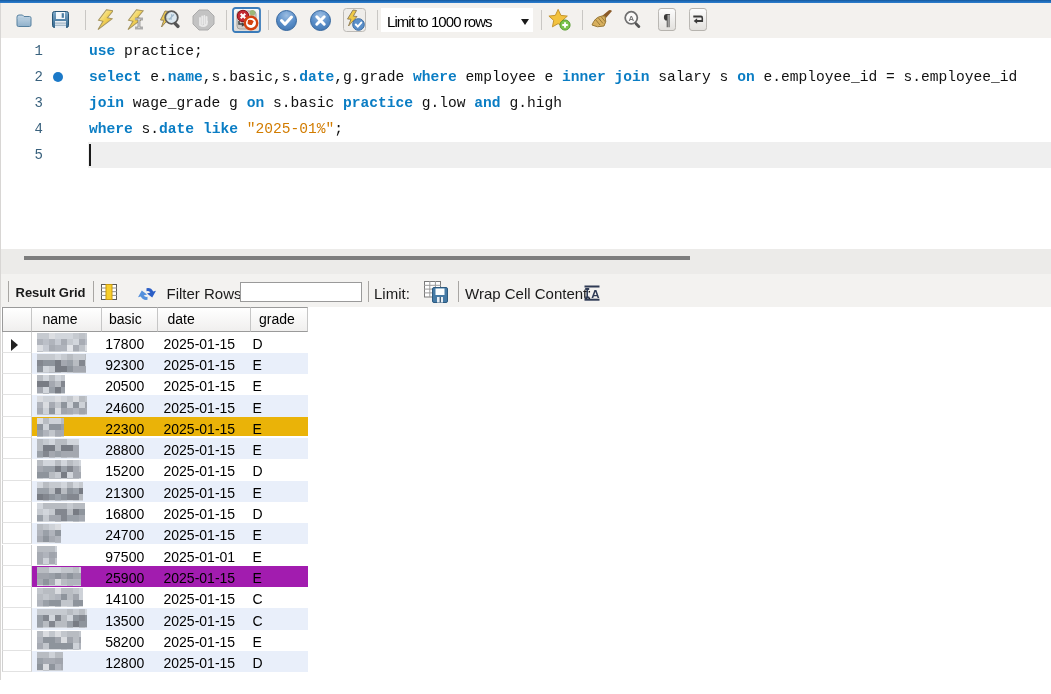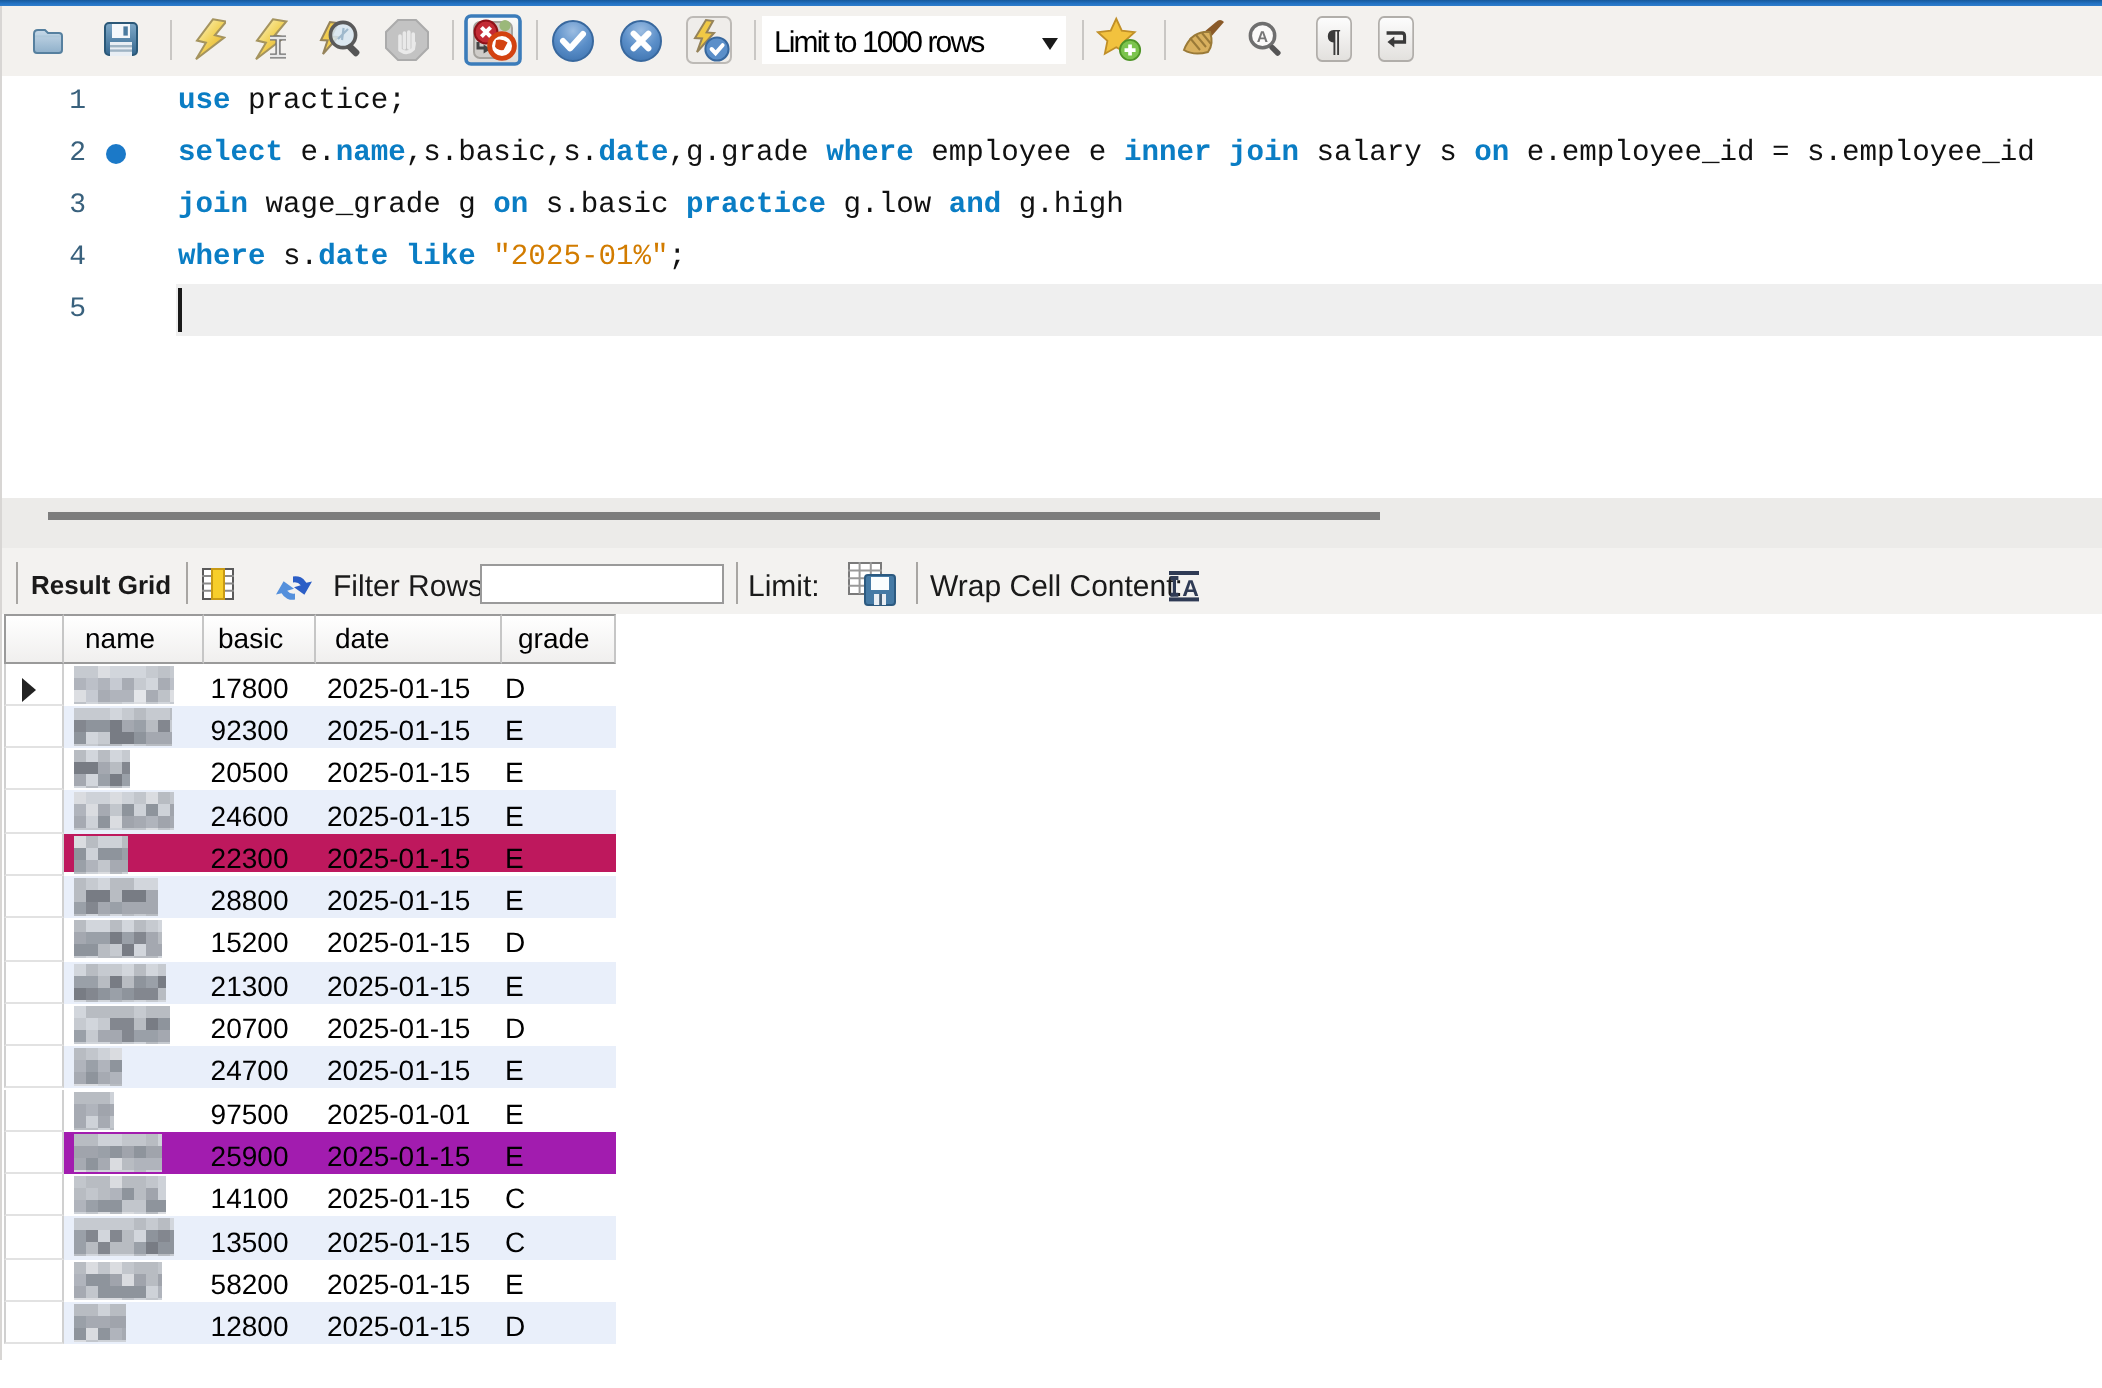--- a/index.html
+++ b/index.html
@@ -391,21 +391,21 @@
       <rect x="30" y="18" width="6" height="6" fill="#c2c6cc"></rect>
       <rect x="36" y="18" width="6" height="6" fill="#dadce0"></rect>
       <rect x="42" y="18" width="6" height="6" fill="#c2c6cc"></rect>
       <rect x="48" y="18" width="6" height="6" fill="#ced2d8"></rect>
     </svg>
 <span class="gc" style="left:73.8px">24600</span>
 <span class="gc" style="left:132.0px">2025-01-15</span>
 <span class="gc" style="left:221.0px">E</span>
 </div>
 <div class="gsel" style="top:416.70000000000005px;height:21.3px"></div>
-<div class="grow" style="top:416.70000000000005px;height:19px;background:#be185d">
+<div class="grow" style="top:416.70000000000005px;height:19px;background:#eab308">
 <svg width="27" height="19" viewBox="0 0 27 19" style="position:absolute;left:5px;top:1px" preserveAspectRatio="none">
       <rect x="0" y="0" width="6" height="6" fill="#dadce0"></rect>
       <rect x="6" y="0" width="6" height="6" fill="#b8bcc2"></rect>
       <rect x="12" y="0" width="6" height="6" fill="#ced2d8"></rect>
       <rect x="18" y="0" width="6" height="6" fill="#ced2d8"></rect>
       <rect x="24" y="0" width="6" height="6" fill="#b8bcc2"></rect>
       <rect x="0" y="6" width="6" height="6" fill="#8e949c"></rect>
       <rect x="6" y="6" width="6" height="6" fill="#ced2d8"></rect>
       <rect x="12" y="6" width="6" height="6" fill="#8e949c"></rect>
       <rect x="18" y="6" width="6" height="6" fill="#8e949c"></rect>
@@ -578,21 +578,21 @@
       <rect x="0" y="18" width="6" height="6" fill="#c6cad0"></rect>
       <rect x="6" y="18" width="6" height="6" fill="#d2d6dc"></rect>
       <rect x="12" y="18" width="6" height="6" fill="#d2d6dc"></rect>
       <rect x="18" y="18" width="6" height="6" fill="#b8bcc2"></rect>
       <rect x="24" y="18" width="6" height="6" fill="#c6cad0"></rect>
       <rect x="30" y="18" width="6" height="6" fill="#d2d6dc"></rect>
       <rect x="36" y="18" width="6" height="6" fill="#b8bcc2"></rect>
       <rect x="42" y="18" width="6" height="6" fill="#c6cad0"></rect>
       <rect x="48" y="18" width="6" height="6" fill="#b8bcc2"></rect>
     </svg>
-<span class="gc" style="left:73.8px">20700</span>
+<span class="gc" style="left:73.8px">16800</span>
 <span class="gc" style="left:132.0px">2025-01-15</span>
 <span class="gc" style="left:221.0px">D</span>
 </div>
 <div class="gsel" style="top:523.2px;height:21.3px"></div>
 <div class="grow" style="top:523.2px;height:21.3px;background:#e9effa">
 <svg width="24" height="19" viewBox="0 0 24 19" style="position:absolute;left:5px;top:1px" preserveAspectRatio="none">
       <rect x="0" y="0" width="6" height="6" fill="#b8bcc2"></rect>
       <rect x="6" y="0" width="6" height="6" fill="#c2c6cc"></rect>
       <rect x="12" y="0" width="6" height="6" fill="#ced2d8"></rect>
       <rect x="18" y="0" width="6" height="6" fill="#dadce0"></rect>

